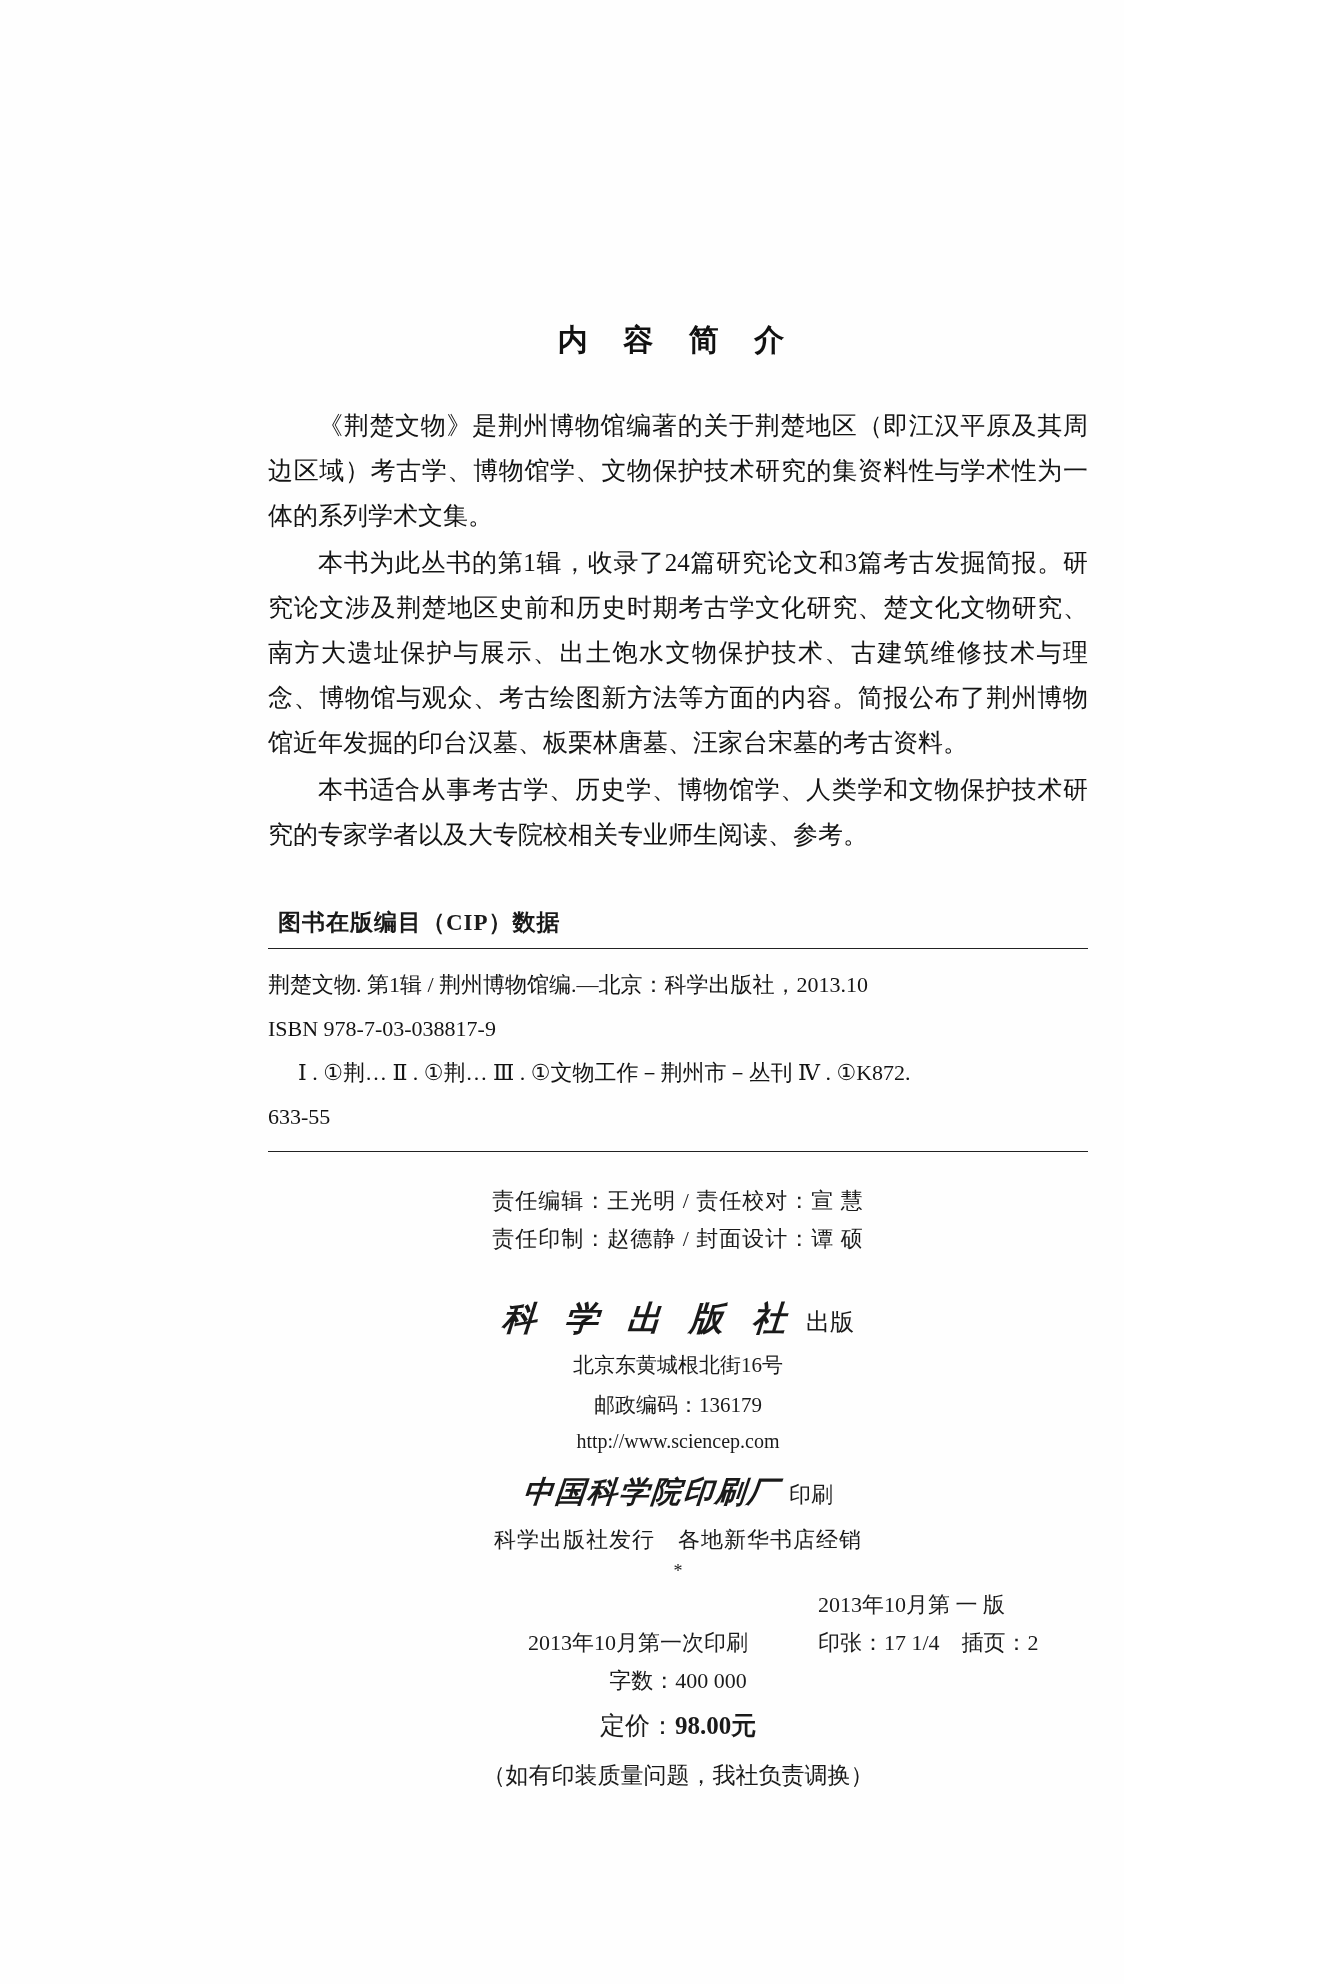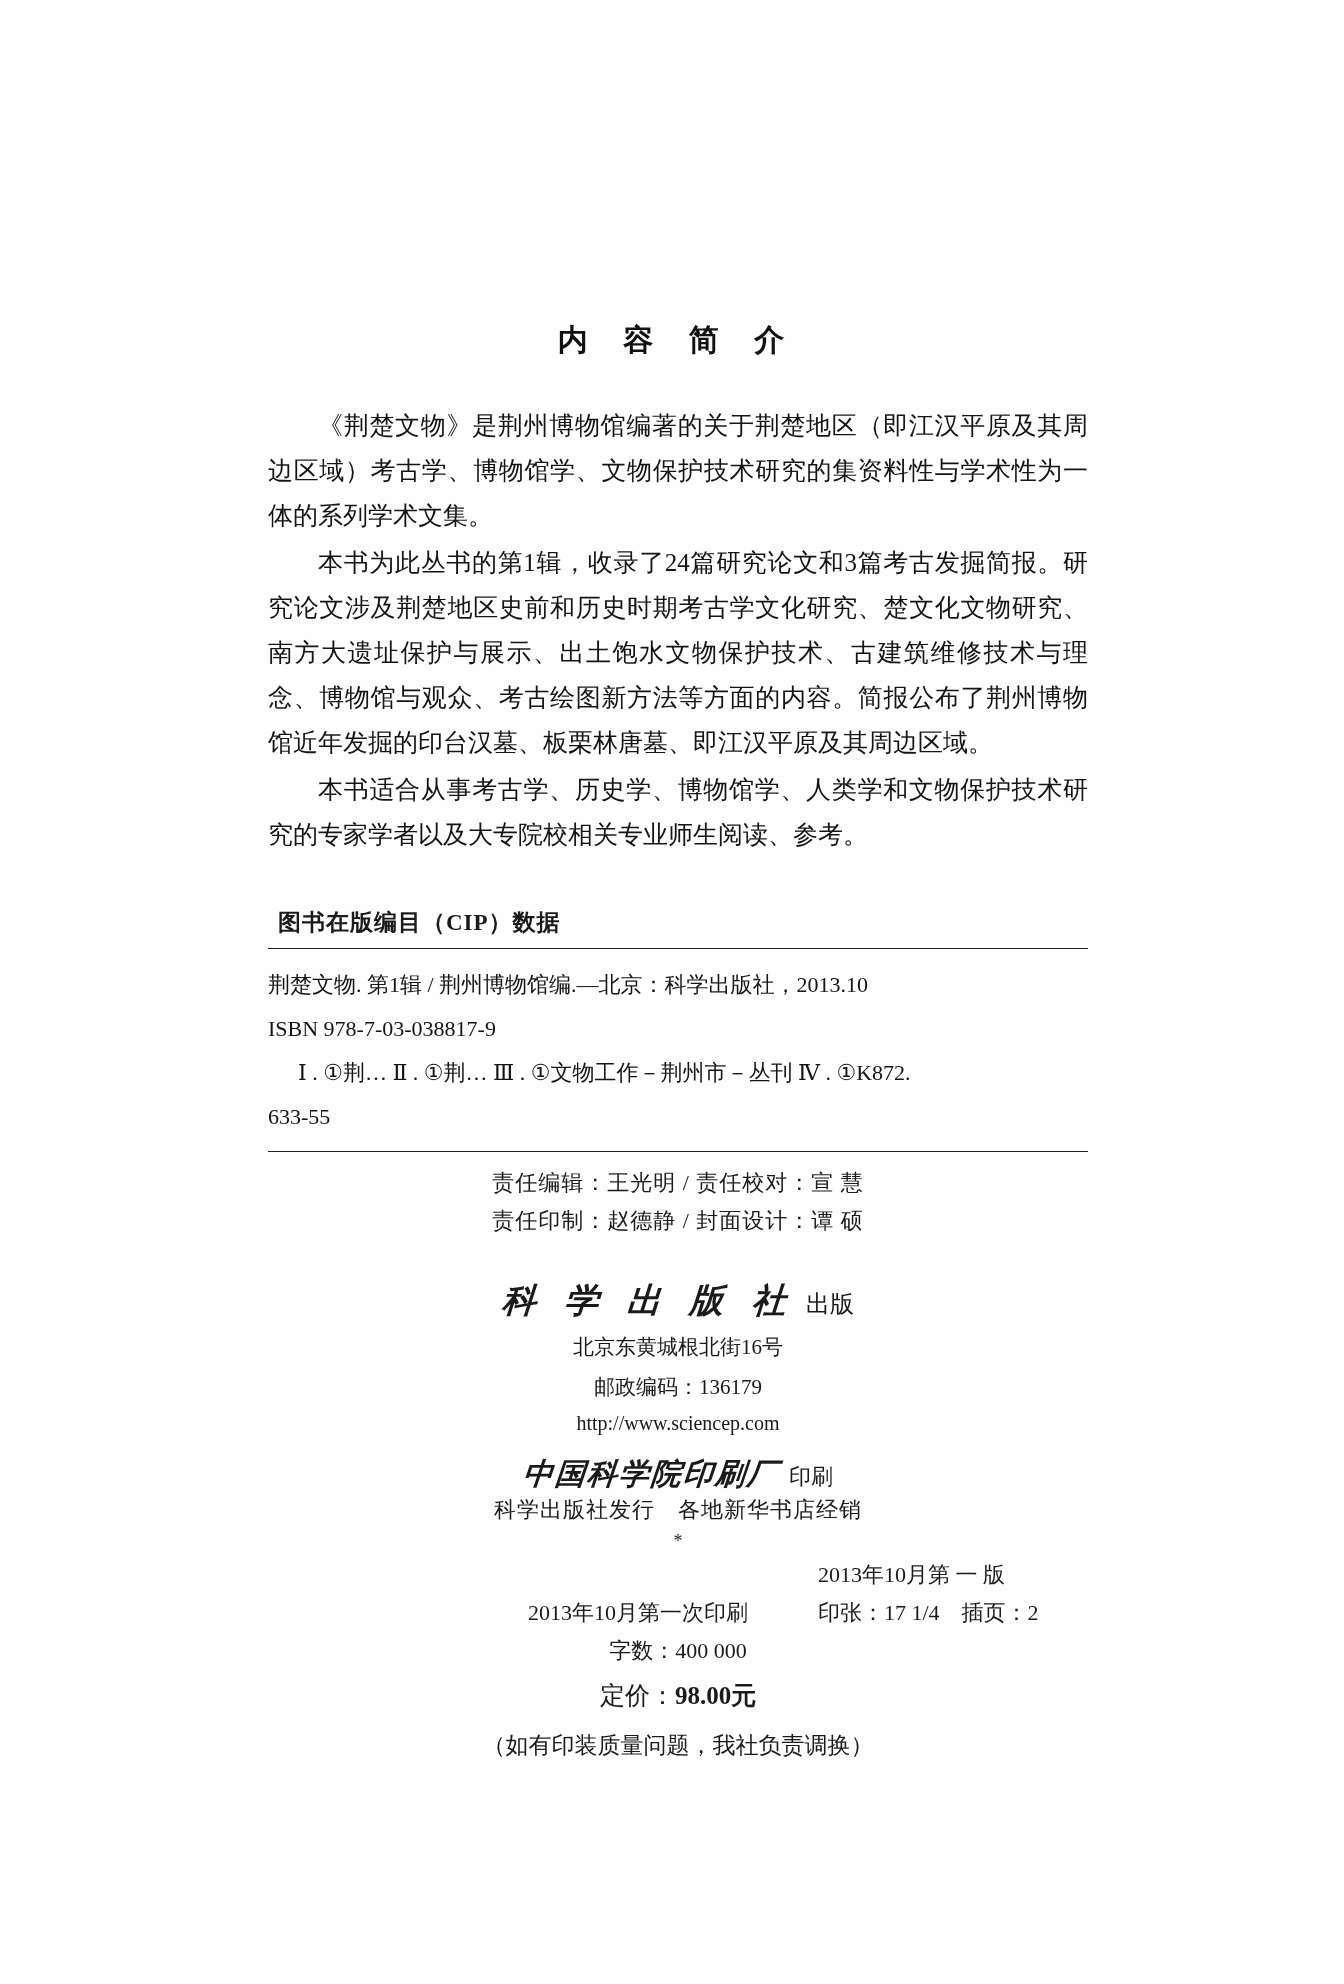--- a/index.html
+++ b/index.html
@@ -78,21 +78,21 @@
   }
   .cip-line-indent {
     text-indent: 30px;
   }
   .cip-core {
     text-indent: 30px;
   }
 
   
   .credits {
-    margin-top: 12px;
+    margin-top: 30px;
     text-align: center;
   }
   .credits p {
     font-size: 22px;
     line-height: 38px;
     margin: 0;
     letter-spacing: 1px;
   }
 
   
@@ -141,20 +141,21 @@
     font-weight: bold;
     font-style: italic;
     letter-spacing: 2px;
     transform: skewX(-5deg);
   }
   .printer-suffix {
     font-size: 22px;
   }
   .dist-line {
     font-size: 22px;
+    margin-top: 12px;
     letter-spacing: 1px;
   }
   .star {
     font-size: 18px;
     margin: 6px 0 4px 0;
   }
 
   
   .specs {
     margin-top: 4px;
@@ -197,21 +198,21 @@
 </head>
 <body>
 
 <div class="page">
   <div class="content">
 
     <div class="section-title">内 容 简 介</div>
 
     <div class="intro">
       <p>《荆楚文物》是荆州博物馆编著的关于荆楚地区（即江汉平原及其周边区域）考古学、博物馆学、文物保护技术研究的集资料性与学术性为一体的系列学术文集。</p>
-      <p>本书为此丛书的第1辑，收录了24篇研究论文和3篇考古发掘简报。研究论文涉及荆楚地区史前和历史时期考古学文化研究、楚文化文物研究、南方大遗址保护与展示、出土饱水文物保护技术、古建筑维修技术与理念、博物馆与观众、考古绘图新方法等方面的内容。简报公布了荆州博物馆近年发掘的印台汉墓、板栗林唐墓、即江汉平原及其周边区域。</p>
+      <p>本书为此丛书的第1辑，收录了24篇研究论文和3篇考古发掘简报。研究论文涉及荆楚地区史前和历史时期考古学文化研究、楚文化文物研究、南方大遗址保护与展示、出土饱水文物保护技术、古建筑维修技术与理念、博物馆与观众、考古绘图新方法等方面的内容。简报公布了荆州博物馆近年发掘的印台汉墓、板栗林唐墓、汪家台宋墓的考古资料。</p>
       <p>本书适合从事考古学、历史学、博物馆学、人类学和文物保护技术研究的专家学者以及大专院校相关专业师生阅读、参考。</p>
     </div>
 
     <div class="cip">
       <div class="cip-heading">图书在版编目（CIP）数据</div>
       <hr class="rule">
       <div class="cip-body">
         <p>荆楚文物. 第1辑 / 荆州博物馆编.—北京：科学出版社，2013.10</p>
         <p>ISBN 978-7-03-038817-9</p>
         <p class="cip-line-indent">Ⅰ . ①荆…  Ⅱ . ①荆…  Ⅲ . ①文物工作－荆州市－丛刊  Ⅳ . ①K872.</p>

